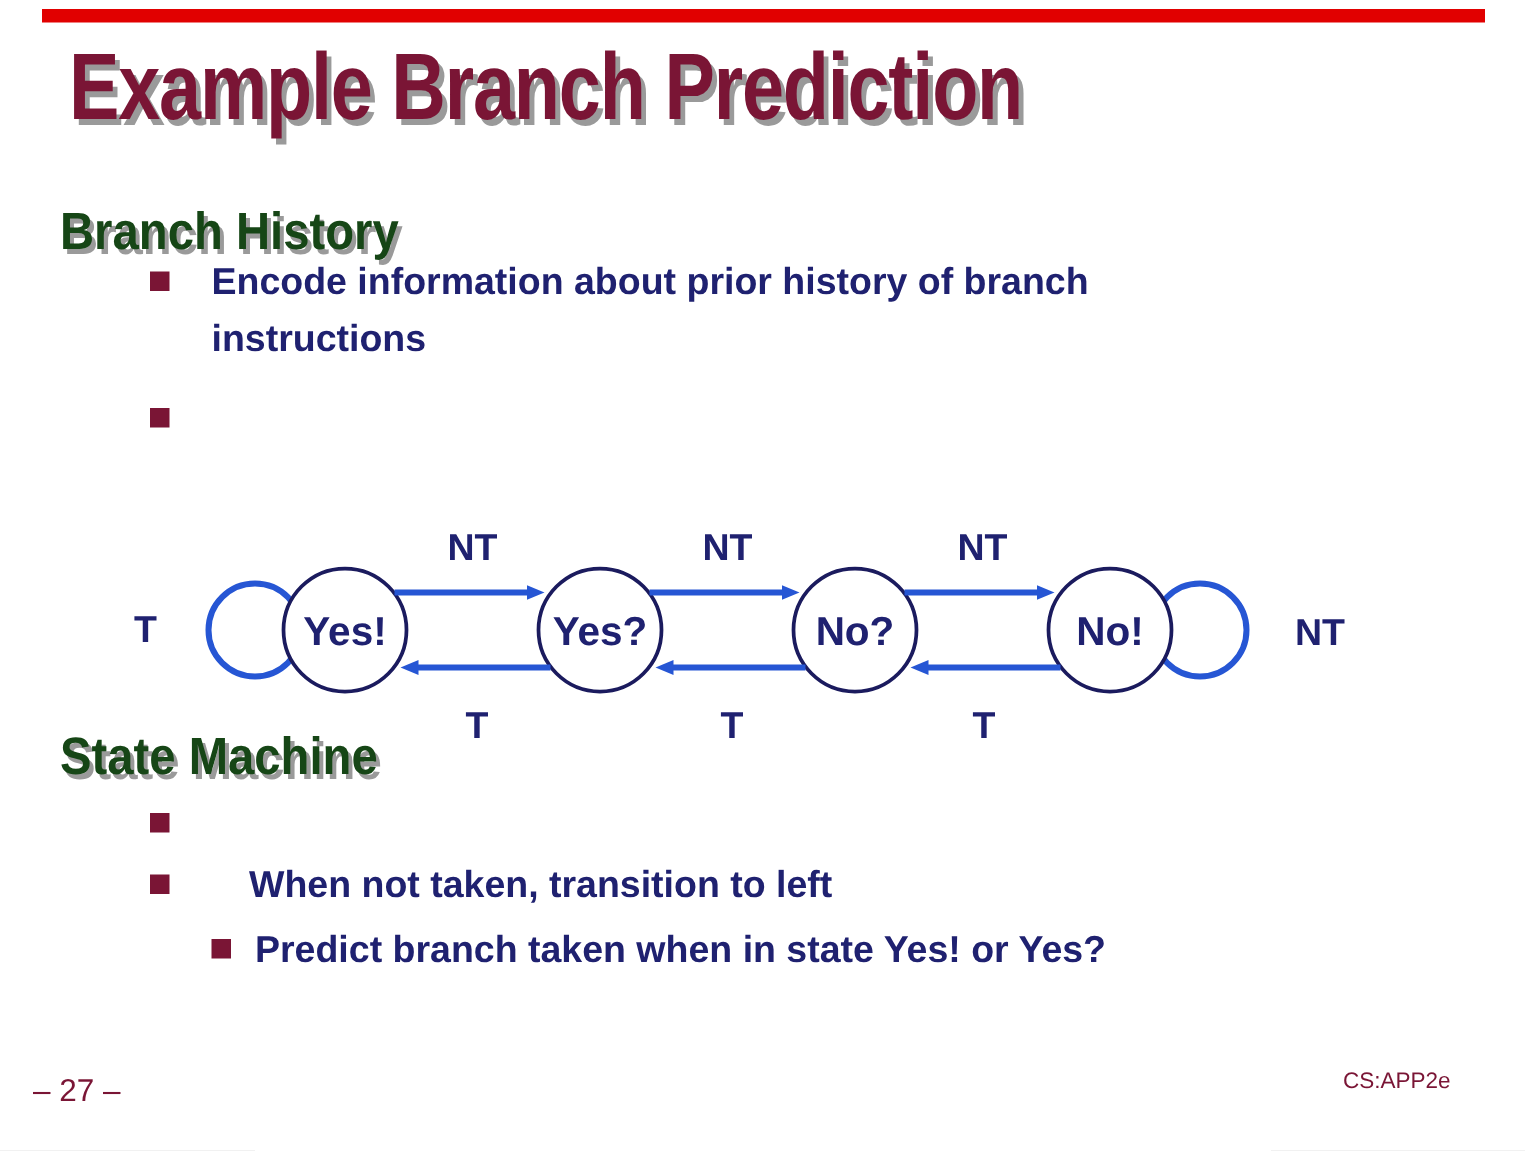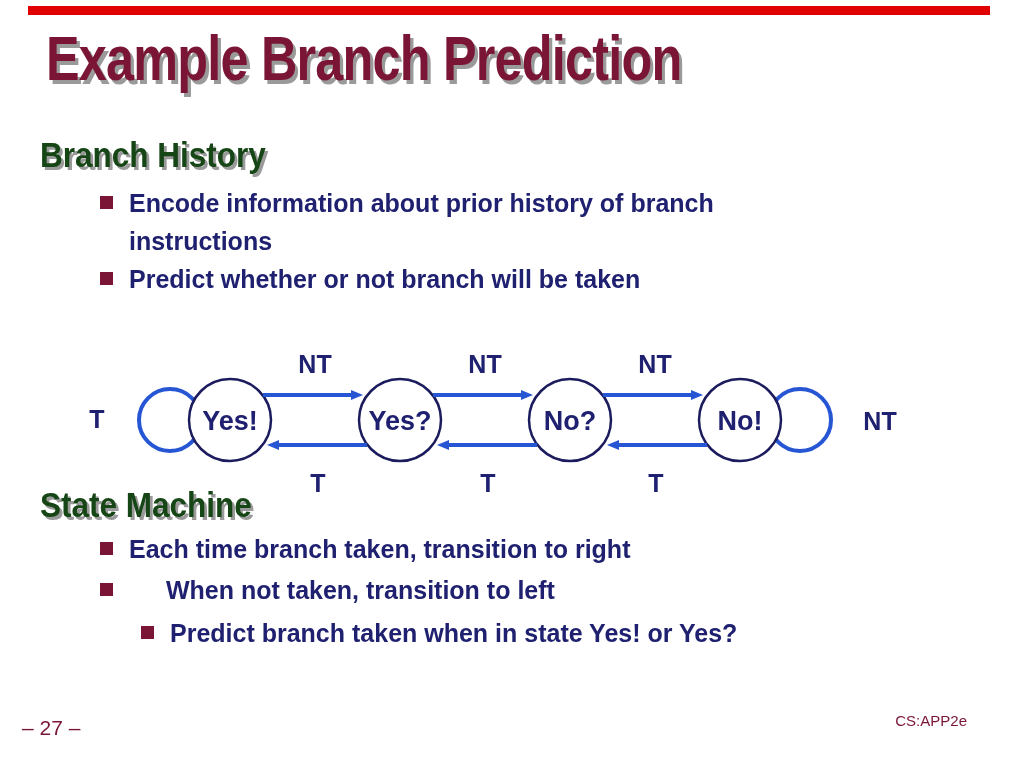--- a/index.html
+++ b/index.html
@@ -37,21 +37,21 @@
   }
   .bullet-square{
     flex:0 0 13px;width:13px;height:13px;
     background:#7a1535;margin-top:12px;margin-right:16px;
   }
   .bullet-text{
     width:680px;
     font-size:25px;font-weight:bold;line-height:38px;
     color:#1f2170;
   }
-  #s1b1{top:184px;}
+  #s1b1{top:169px;gap:12px;}
   #s1b2{top:260px;}
   #s2b1{top:530px;}
   #s2b2{top:571px;gap:37px;}
   #s2b3{top:614px;margin-left:41px;}
   .diagram{
     position:absolute;left:0;top:338px;width:1024px;height:165px;
   }
   .diagram text{
     font-family:"Liberation Sans","DejaVu Sans",sans-serif;
     font-weight:bold;fill:#1f2170;
@@ -77,21 +77,20 @@
   <div class="slide-title">Example Branch Prediction</div>
 
   <div class="section-heading" id="heading-1">Branch History</div>
 
   <div class="bullet-item" id="s1b1">
     <span class="bullet-square"></span>
     <span class="bullet-text">Encode information about prior history of branch instructions</span>
   </div>
   <div class="bullet-item" id="s1b2">
     <span class="bullet-square"></span>
-    <span class="bullet-text">Predict whether or not branch will be taken</span>
   </div>
 
   <svg class="diagram" viewBox="0 0 1024 165" xmlns="http://www.w3.org/2000/svg">
     <defs>
       <marker id="arrowR" markerWidth="14" markerHeight="12" refX="2" refY="5" orient="auto" markerUnits="userSpaceOnUse">
         <path d="M0,0 L12,5 L0,10 Z" fill="#2656d4"></path>
       </marker>
     </defs>
 
     <circle cx="170" cy="82" r="31" fill="none" stroke="#2656d4" stroke-width="4"></circle>
@@ -124,21 +123,20 @@
     <text class="edge-label" x="656" y="154" text-anchor="middle">T</text>
 
     <text class="edge-label" x="97" y="90" text-anchor="middle">T</text>
     <text class="edge-label" x="880" y="92" text-anchor="middle">NT</text>
   </svg>
 
   <div class="section-heading" id="heading-2">State Machine</div>
 
   <div class="bullet-item" id="s2b1">
     <span class="bullet-square"></span>
-    <span class="bullet-text">Each time branch taken, transition to right</span>
   </div>
   <div class="bullet-item" id="s2b2">
     <span class="bullet-square"></span>
     <span class="bullet-text">When not taken, transition to left</span>
   </div>
   <div class="bullet-item" id="s2b3">
     <span class="bullet-square"></span>
     <span class="bullet-text">Predict branch taken when in state Yes! or Yes?</span>
   </div>
 

